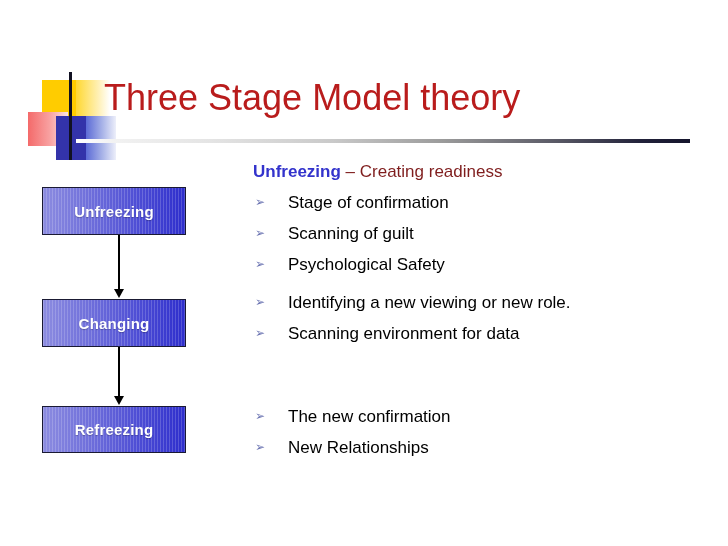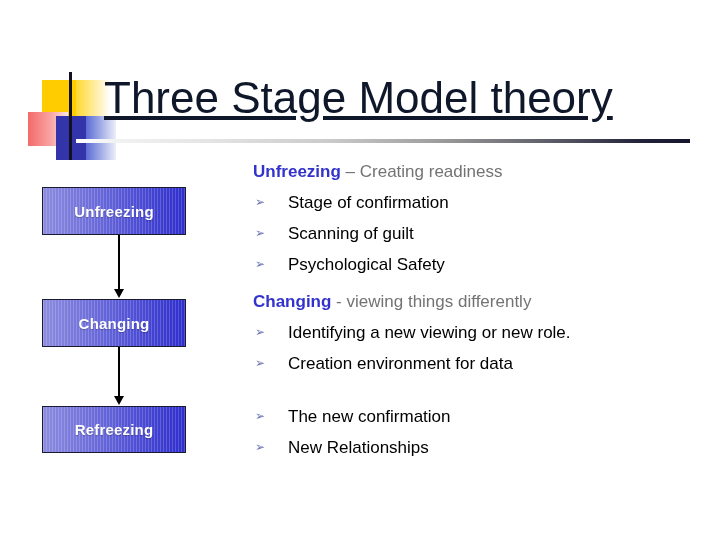--- a/index.html
+++ b/index.html
@@ -67,27 +67,26 @@
     width: 3px; height: 88px;
     background: #111122;
   }
 
   
   .title {
     position: absolute;
     left: 104px;
     top: 72px;
     width: 600px;
-    font-size: 44px;
+    font-size: 36px;
     line-height: 52px;
     font-weight: 400;
-    color: #0f172a;
+    color: #b91c1c;
     letter-spacing: 0px;
     white-space: nowrap;
-    text-decoration: underline;
   }
 
   
   .title-rule {
     position: absolute;
     left: 76px;
     top: 139px;
     width: 614px;
     height: 4px;
     background: linear-gradient(to right,
@@ -172,21 +171,21 @@
   .section-head {
     font-size: 17px;
     line-height: 30px;
     color: #000000;
     white-space: nowrap;
   }
   .section-head .kw {
     color: #3333CC;
     font-weight: bold;
   }
-  .section-head .rest { color: #737373; }
+  .section-head .rest { color: #7f1d1d; }
 
   .bullets {
     list-style: none;
     margin: 0;
     padding: 0;
   }
   .bullets li {
     position: relative;
     padding-left: 35px;
     font-size: 17px;
@@ -263,31 +262,28 @@
           <span>Scanning of guilt</span>
         </li>
         <li>
           <span class="bullet-icon">➢</span>
           <span>Psychological Safety</span>
         </li>
       </ul>
     </div>
 
     <div class="section" id="section-changing">
-      <div class="section-head">
-        <span class="kw">Changing</span><span class="rest">  - viewing things differently</span>
-      </div>
       <ul class="bullets">
         <li>
           <span class="bullet-icon">➢</span>
           <span>Identifying a new viewing or new role.</span>
         </li>
         <li>
           <span class="bullet-icon">➢</span>
-          <span>Creation environment for data</span>
+          <span>Scanning environment for data</span>
         </li>
       </ul>
     </div>
 
     <div class="section" id="section-refreezing">
       <ul class="bullets">
         <li>
           <span class="bullet-icon">➢</span>
           <span>The new confirmation</span>
         </li>

